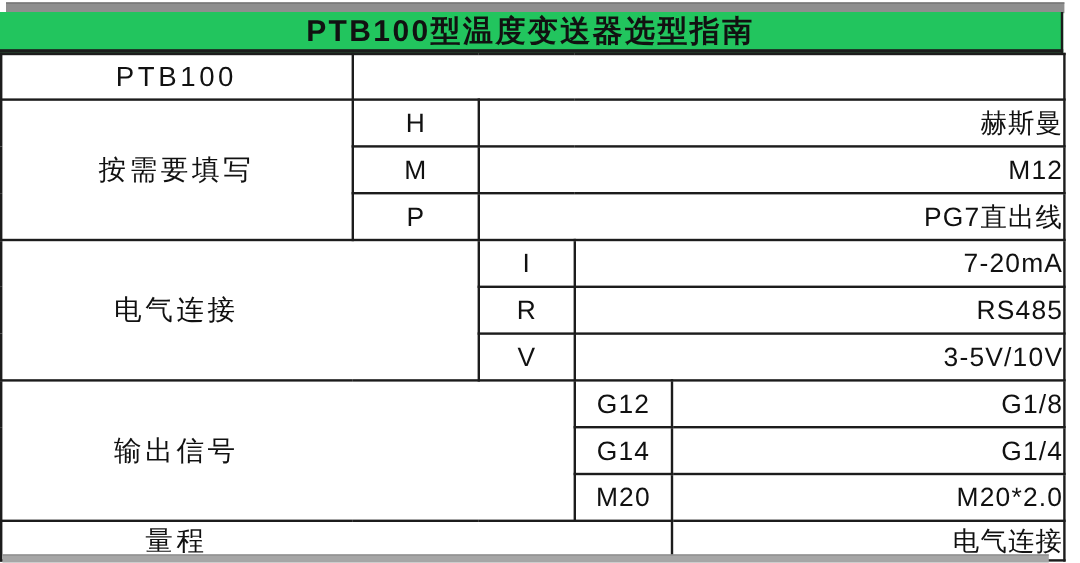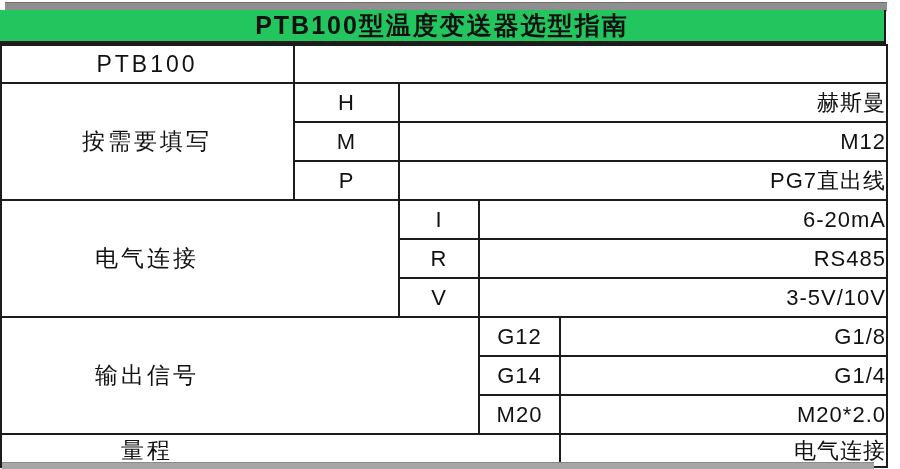--- a/index.html
+++ b/index.html
@@ -121,21 +121,21 @@
     <tr class="r-opt">
       <td class="code">P</td>
       <td colspan="3" class="val">PG7直出线</td>
     </tr>
 
     <tr class="r-opt">
       <td class="lbl" rowspan="3" colspan="2">
         <span class="inner">电气连接</span>
       </td>
       <td class="code">I</td>
-      <td colspan="2" class="val">6-20mA</td>
+      <td colspan="2" class="val">7-20mA</td>
     </tr>
     <tr class="r-opt">
       <td class="code">R</td>
       <td colspan="2" class="val">RS485</td>
     </tr>
     <tr class="r-opt">
       <td class="code">V</td>
       <td colspan="2" class="val">3-5V/10V</td>
     </tr>
 

